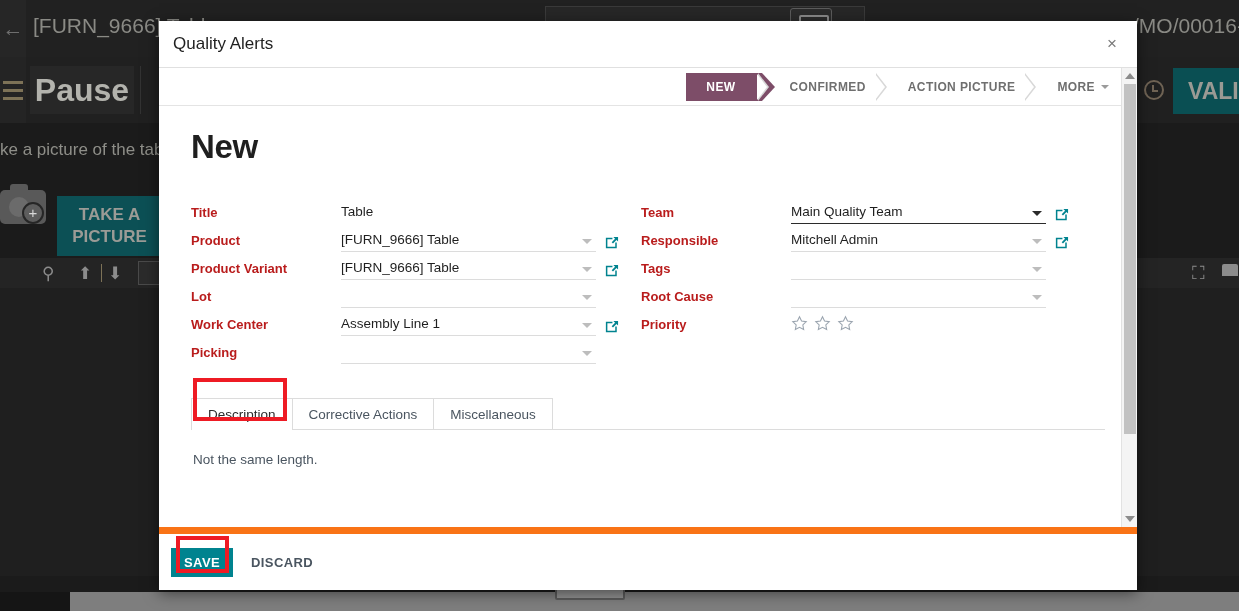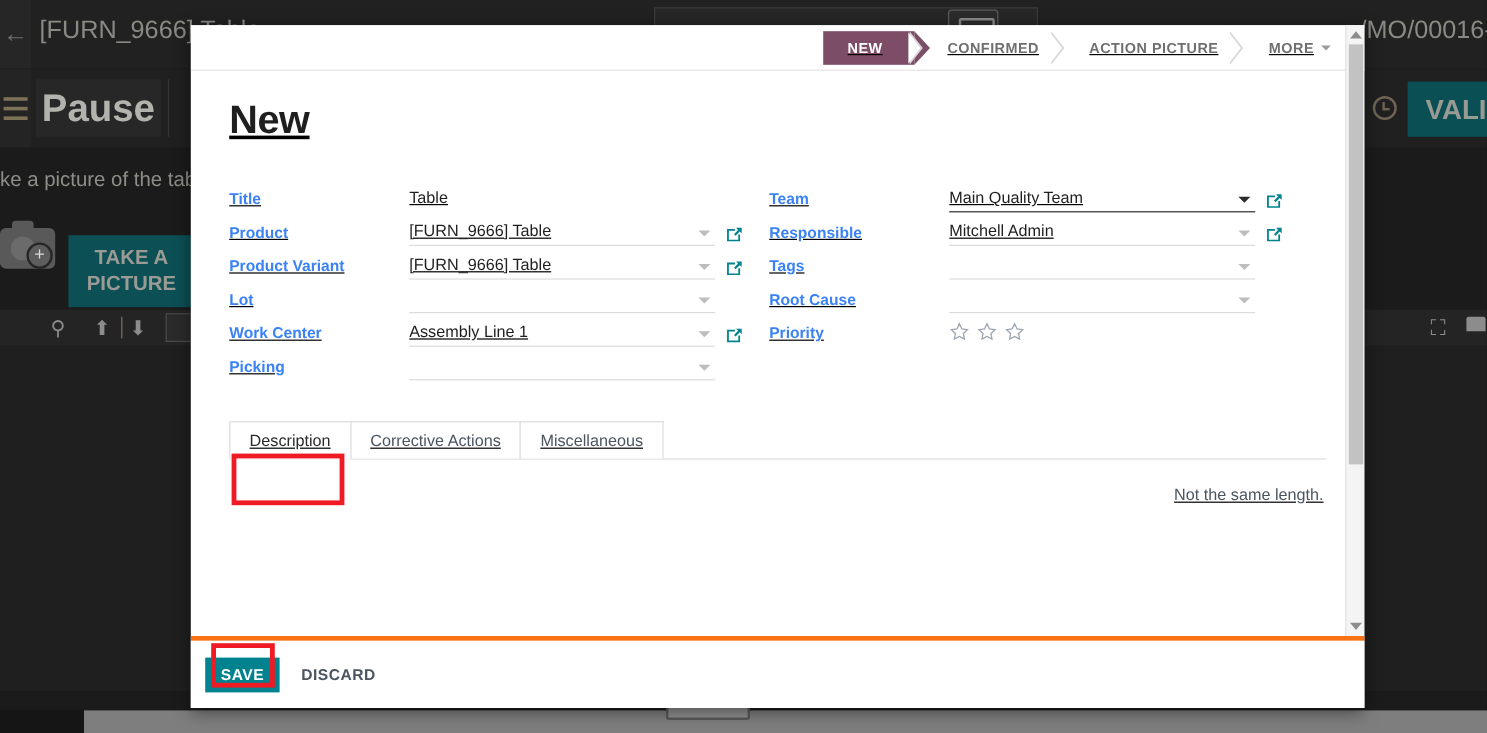--- a/index.html
+++ b/index.html
@@ -162,22 +162,21 @@
   .modal-title { font-size: 17px; color: #1f1f1f; }
   .modal-close {
     position: absolute; right: 14px; top: 12px;
     width: 22px; height: 22px; line-height: 20px; text-align: center;
     font-size: 17px; color: #7a7a7a; cursor: pointer; background: none; border: none;
     font-family: "Liberation Sans", sans-serif;
   }
 
   .modal-body {
     flex: 1 1 auto; position: relative; overflow: hidden;
-    border-bottom: 4px solid #f97316;
-    text-decoration: underline;
+    border-bottom: 7px solid #f97316;
   }
 
   
   .statusbar {
     height: 38px; border-bottom: 1px solid #e4e4e4;
     display: flex; align-items: center; justify-content: flex-end;
     padding-right: 14px; background: #fff;
   }
   .stat-pill {
     position: relative; height: 28px; display: flex; align-items: center;
@@ -225,21 +224,21 @@
 
   .form-grid { display: flex; gap: 0; }
   .form-col { width: 450px; }
   .form-row {
     display: flex; align-items: flex-end;
     height: 28px; margin-bottom: 0;
   }
   .form-row + .form-row { margin-top: 0; }
   .fl {
     width: 150px; flex: 0 0 150px;
-    font-size: 13px; font-weight: bold; color: #3b82f6;
+    font-size: 13px; font-weight: bold; color: #b91c1c;
     padding-bottom: 4px;
   }
   .fv {
     position: relative; width: 255px; flex: 0 0 255px;
     border-bottom: 1px solid #dcdcdc;
     padding-bottom: 3px; padding-right: 18px;
     font-size: 13.5px; color: #1f1f1f; white-space: nowrap; overflow: hidden;
     min-height: 20px;
   }
   .fv.focused { border-bottom: 1px solid #2b2b2b; }
@@ -265,21 +264,21 @@
     padding: 8px 16px 7px 16px; font-size: 13.5px; color: #4a5560;
     border: 1px solid #dcdcdc; border-bottom: none;
     background: #fff; margin-right: -1px; position: relative; cursor: pointer;
     top: 0;
   }
   .tab.active { color: #2b2b2b; background: #fff; }
   .tab.active::after {
     content:""; position:absolute; left:0; right:0; bottom:-1px; height:1px; background:#fff;
   }
   .desc-body {
-    padding: 22px 2px; font-size: 13.5px; color: #4a5560; text-align: right;
+    padding: 22px 2px; font-size: 13.5px; color: #4a5560;
   }
 
   
   .anno {
     position: absolute; border: 4px solid #ee1b24; pointer-events: none; z-index: 30;
   }
 
   
   .modal-footer {
     flex: 0 0 56px; height: 56px;
@@ -363,20 +362,24 @@
   <div class="bg-print-ic"></div>
 
   <div class="bg-greybar">
     <div class="inner"></div>
     <div class="tabbtn"></div>
   </div>
 </div>
 
 <div id="modal">
 
+  <div class="modal-header">
+    <div class="modal-title">Quality Alerts</div>
+    <button class="modal-close">×</button>
+  </div>
 
   <div class="modal-body">
 
     <div class="statusbar">
       <div class="stat-pill active">
         <span>NEW</span>
       </div>
       <div class="stat-pill arrow">
         <span>CONFIRMED</span>
       </div>

